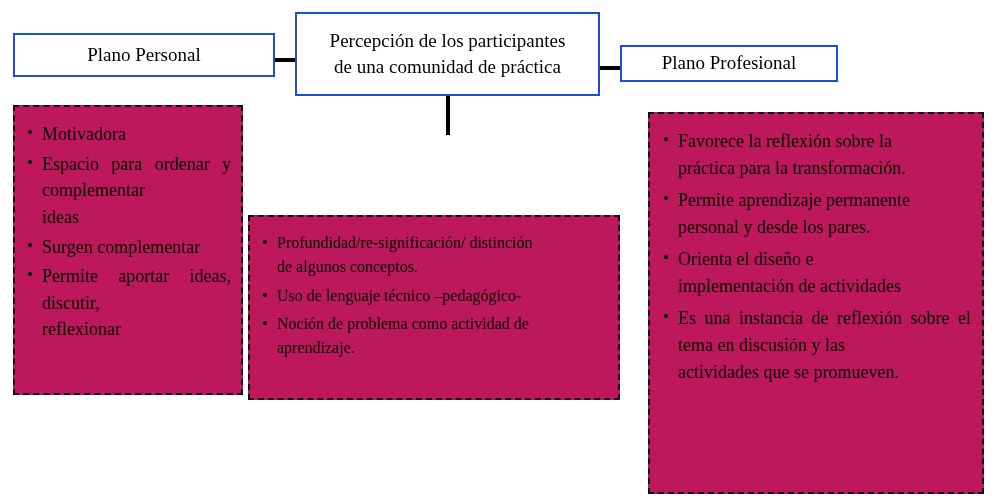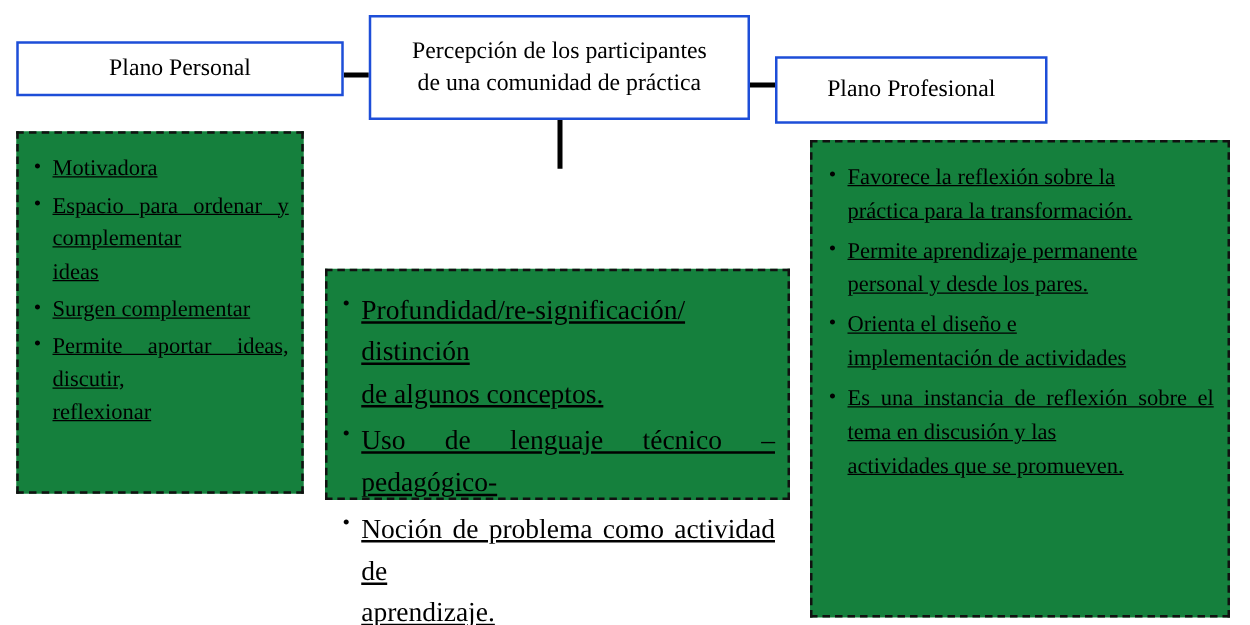--- a/index.html
+++ b/index.html
@@ -35,23 +35,22 @@
   .solid-box .bx-text {
     display: block;
     padding: 0 6px;
   }
 
   
   .dashed-box {
     position: absolute;
     box-sizing: border-box;
     border: 2px dashed #111111;
-    background: #15803d;
+    background: #be185d;
     z-index: 2;
-    text-decoration: underline;
   }
   .bullets {
     list-style: none;
     margin: 0;
     padding: 0;
   }
   .bullets li {
     position: relative;
     padding-left: 17px;
     text-align: justify;
@@ -73,38 +72,38 @@
   
   .conn {
     position: absolute;
     background: #000000;
     z-index: 1;
   }
 
   
   #box-personal     { left: 13px;  top: 33px;  width: 262px; height: 44px;  font-size: 19px; }
   #box-central      { left: 295px; top: 12px;  width: 305px; height: 84px;  font-size: 19px; }
-  #box-profesional  { left: 620px; top: 45px;  width: 218px; height: 54px;  font-size: 19px; }
+  #box-profesional  { left: 620px; top: 45px;  width: 218px; height: 37px;  font-size: 19px; }
   #box-dificultades { left: 341px; top: 133px; width: 214px; height: 74px;  font-size: 19px; }
 
   #conn-left   { left: 275px; top: 58px;  width: 22px;  height: 4px; }
   #conn-right  { left: 598px; top: 66px;  width: 24px;  height: 4px; }
   #conn-down   { left: 446px; top: 94px;  width: 4px;   height: 41px; }
 
   #dash-personal {
     left: 13px; top: 105px; width: 230px; height: 290px;
     padding: 14px 10px 8px 10px;
     font-size: 18px;
   }
   #dash-personal .bullets li { margin-bottom: 3px; line-height: 1.48; }
 
   #dash-dificultades {
-    left: 260px; top: 215px; width: 372px; height: 185px;
+    left: 248px; top: 215px; width: 372px; height: 185px;
     padding: 14px 10px 8px 10px;
-    font-size: 22px;
+    font-size: 16px;
   }
   #dash-dificultades .bullets li { margin-bottom: 4px; line-height: 1.52; }
 
   #dash-profesional {
     left: 648px; top: 112px; width: 336px; height: 382px;
     padding: 14px 11px 8px 11px;
     font-size: 18px;
   }
   #dash-profesional .bullets li { margin-bottom: 5px; line-height: 1.50; }
 </style>

